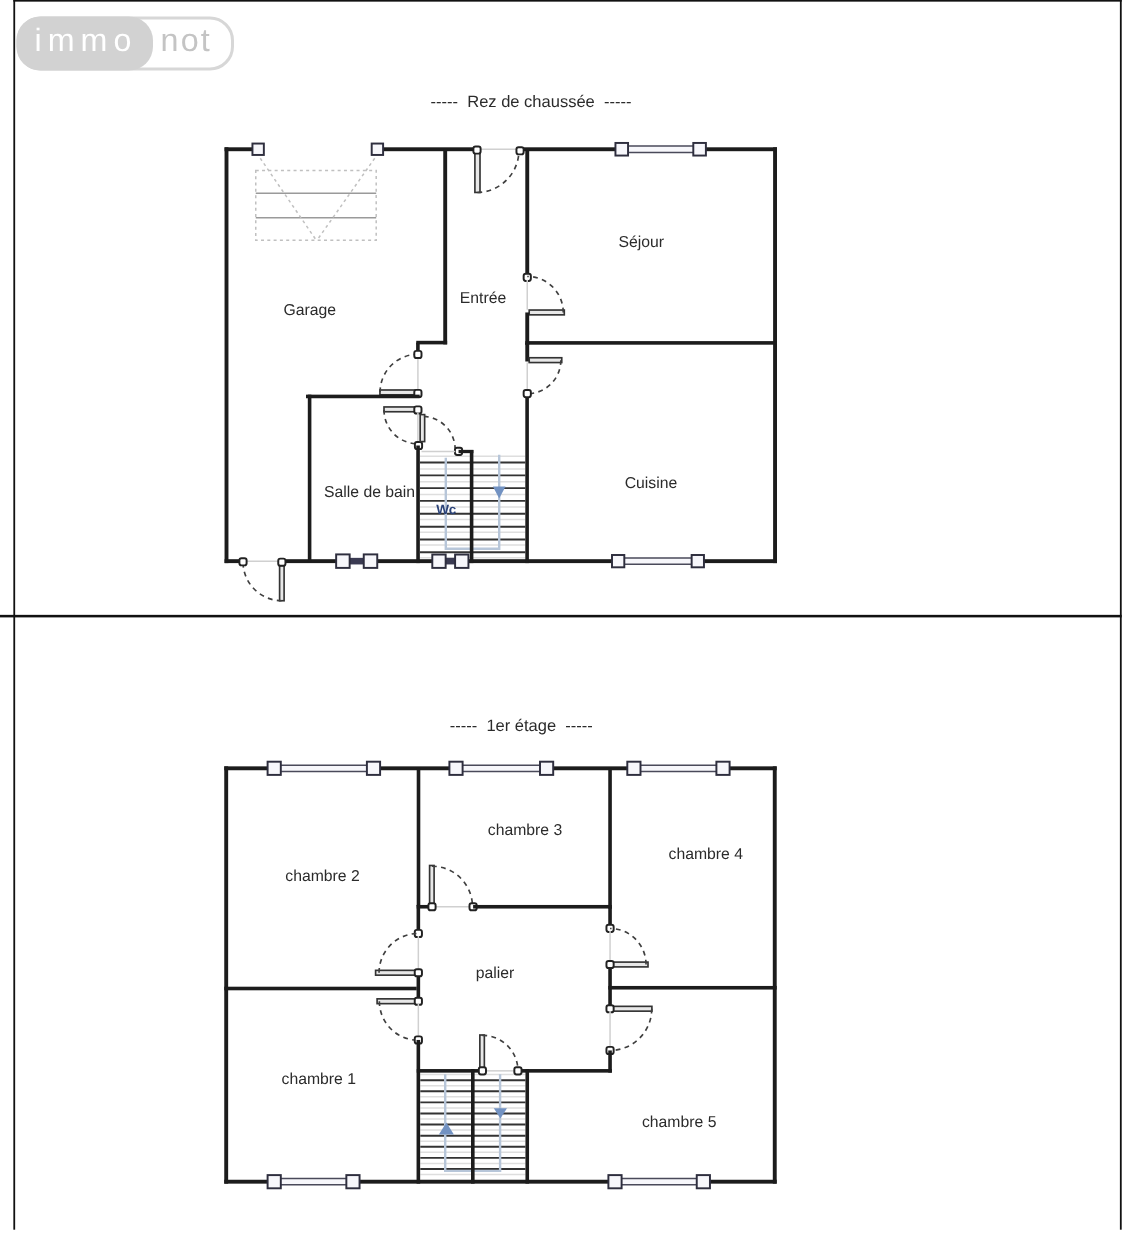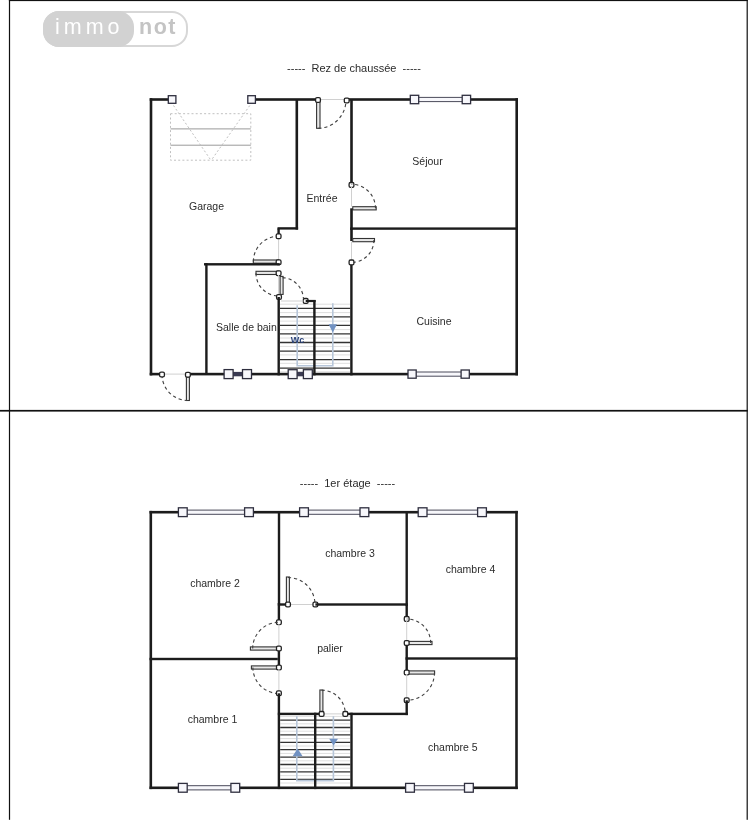--- a/index.html
+++ b/index.html
@@ -1,25 +1,25 @@
 <!DOCTYPE html>
 <html><head>
 <meta charset="utf-8">
 <style>
   html,body { margin:0; padding:0; background:#ffffff; }
   #page { position:relative; width:750px; height:822px; background:#ffffff; overflow:hidden;
           font-family:"Liberation Sans", sans-serif; }
   #logo { position:absolute; left:11px; top:11px; width:141px; height:32px;
-          border:2px solid #d7d7d7; border-radius:16px; background:#ffffff;margin-left:32px; }
+          border:2px solid #d7d7d7; border-radius:16px; background:#ffffff; }
   #logo .g { position:absolute; left:-2px; top:-2px; width:91px; height:36px;
           background:#d2d2d2; border-radius:16px; }
   #logo .immo { position:absolute; left:10px; top:2px; color:#ffffff; font-size:21.5px;
           letter-spacing:4px; font-weight:400; }
   #logo .not { position:absolute; left:94px; top:2px; color:#c4c4c4; font-size:21.5px;
-          letter-spacing:1.5px; font-weight:700; }
+          letter-spacing:1.5px; font-weight:400; }
 </style>
 </head>
 <body>
 <div id="page">
 <svg width="750" height="822" viewBox="0 0 750 822">
 <rect x="8.9" y="0.0" width="1.2" height="819.8" fill="#111"></rect>
 <rect x="746.6" y="0.0" width="1.2" height="819.8" fill="#111"></rect>
 <rect x="8.9" y="0.0" width="738.9" height="1.1" fill="#111"></rect>
 <rect x="0.0" y="409.9" width="747.8" height="1.7" fill="#111"></rect>
 <line x1="280.0" y1="308.3" x2="350.2" y2="308.3" stroke="#333333" stroke-width="1.3"></line>

